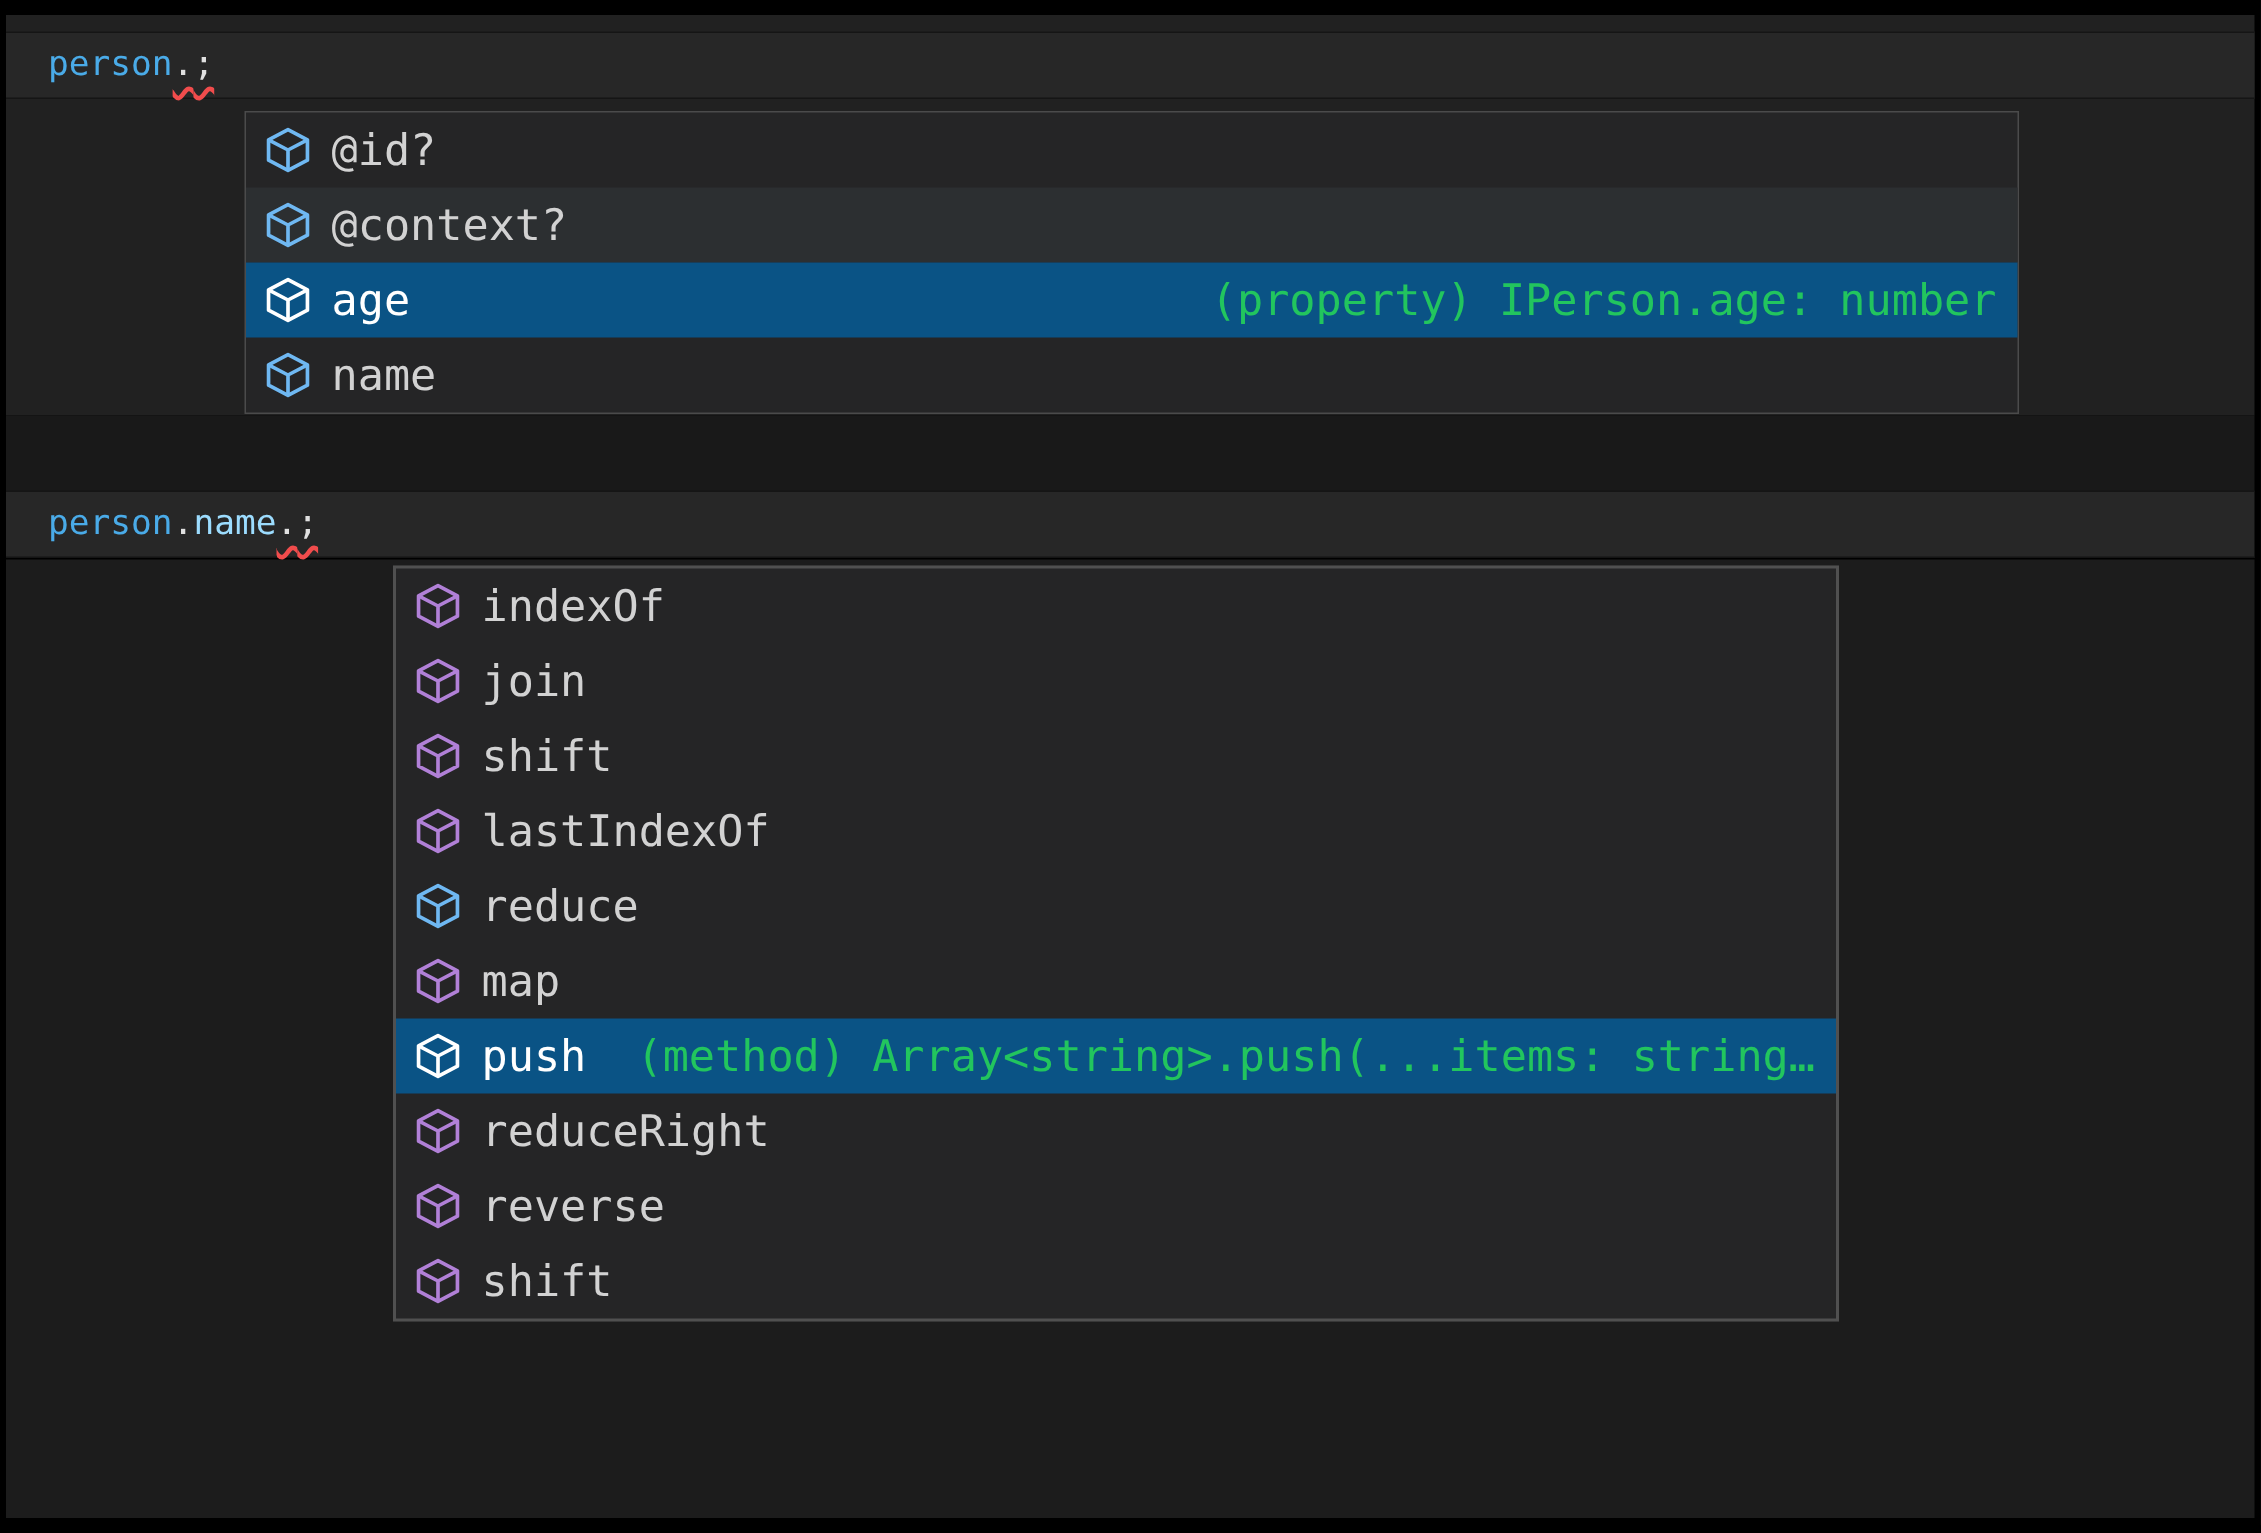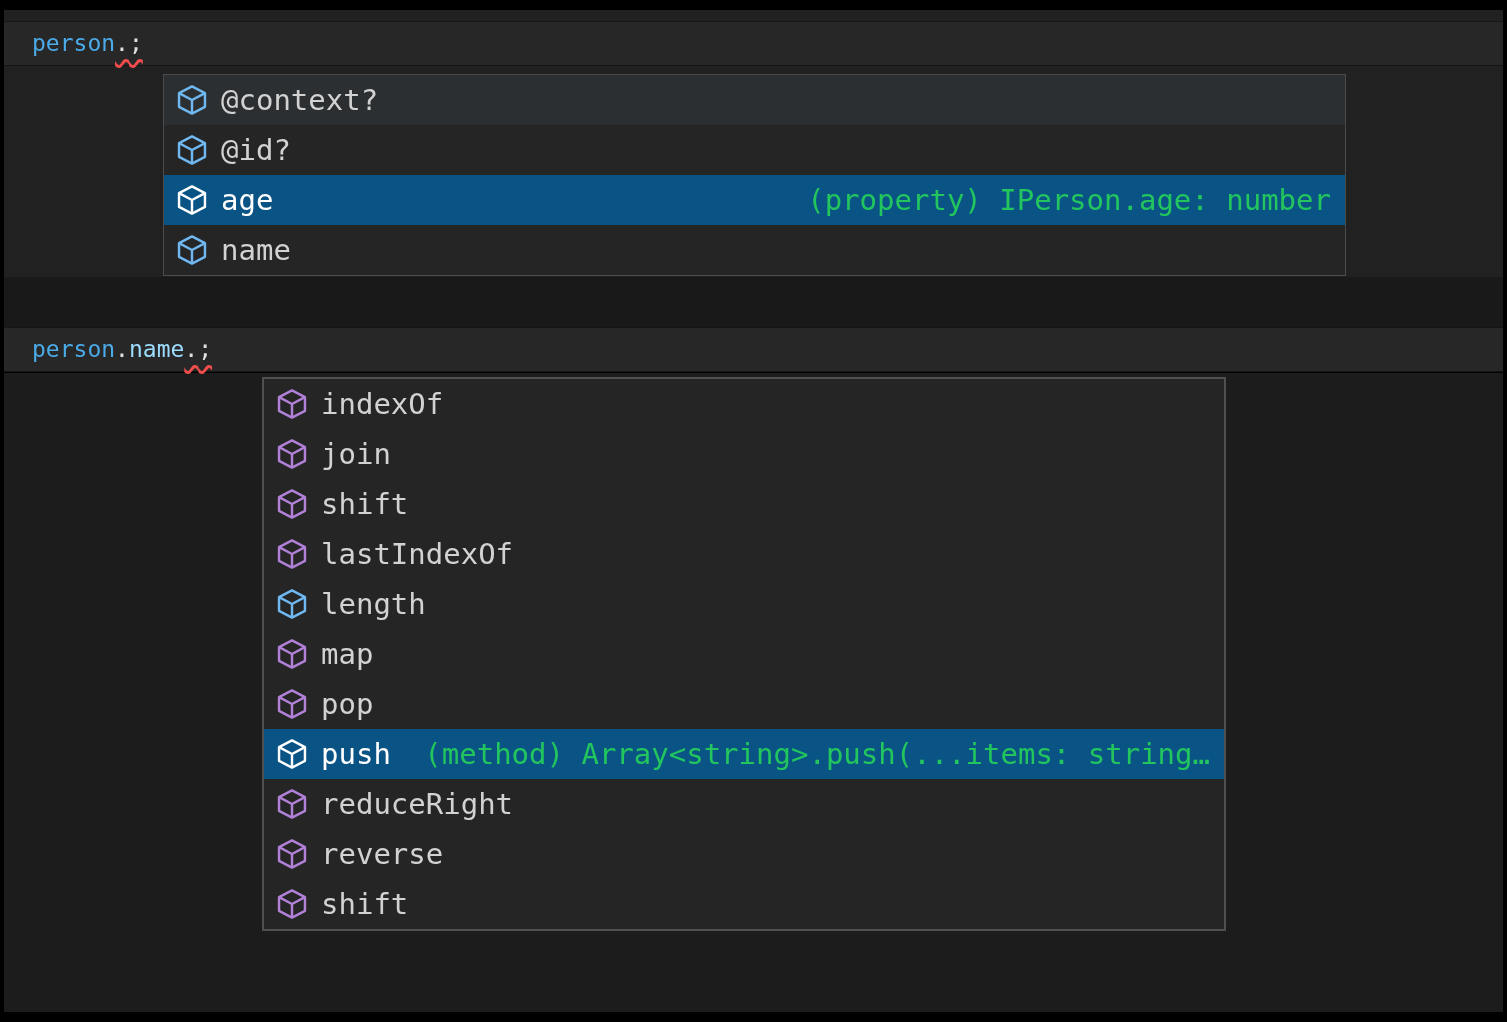--- a/index.html
+++ b/index.html
@@ -57,38 +57,38 @@
 
   <div class="codeband" id="codeband1">
     <div class="codeline"><span class="tok-var">person</span><span class="tok-punc sq">.</span><span class="tok-punc sq">;</span></div>
   </div>
 
   <div class="codeband" id="codeband2">
     <div class="codeline"><span class="tok-var">person</span><span class="tok-punc">.</span><span class="tok-prop">name</span><span class="tok-punc sq">.</span><span class="tok-punc sq">;</span></div>
   </div>
 
   <div class="suggest" id="suggest1">
+    <div class="row kind-field">
+      <span class="icon">
+          <svg viewBox="0 0 16 16" width="34" height="34" fill="none" stroke="currentColor" stroke-width="1.15" stroke-linejoin="round">
+            <path d="M8 1.6 14.1 4.8v6.4L8 14.4 1.9 11.2V4.8Z"></path>
+            <path d="M1.9 4.8 8 8l6.1-3.2M8 8v6.4"></path>
+          </svg>
+        </span>
+      <span class="label">@id?</span>
+      <span class="detail"></span>
+    </div>
     <div class="row kind-field hover">
       <span class="icon">
           <svg viewBox="0 0 16 16" width="34" height="34" fill="none" stroke="currentColor" stroke-width="1.15" stroke-linejoin="round">
             <path d="M8 1.6 14.1 4.8v6.4L8 14.4 1.9 11.2V4.8Z"></path>
             <path d="M1.9 4.8 8 8l6.1-3.2M8 8v6.4"></path>
           </svg>
         </span>
       <span class="label">@context?</span>
-      <span class="detail"></span>
-    </div>
-    <div class="row kind-field">
-      <span class="icon">
-          <svg viewBox="0 0 16 16" width="34" height="34" fill="none" stroke="currentColor" stroke-width="1.15" stroke-linejoin="round">
-            <path d="M8 1.6 14.1 4.8v6.4L8 14.4 1.9 11.2V4.8Z"></path>
-            <path d="M1.9 4.8 8 8l6.1-3.2M8 8v6.4"></path>
-          </svg>
-        </span>
-      <span class="label">@id?</span>
       <span class="detail"></span>
     </div>
     <div class="row kind-field selected">
       <span class="icon">
           <svg viewBox="0 0 16 16" width="34" height="34" fill="none" stroke="currentColor" stroke-width="1.15" stroke-linejoin="round">
             <path d="M8 1.6 14.1 4.8v6.4L8 14.4 1.9 11.2V4.8Z"></path>
             <path d="M1.9 4.8 8 8l6.1-3.2M8 8v6.4"></path>
           </svg>
         </span>
       <span class="label">age</span>
@@ -147,41 +147,31 @@
       <span class="label">lastIndexOf</span>
       <span class="detail"></span>
     </div>
     <div class="row kind-field">
       <span class="icon">
           <svg viewBox="0 0 16 16" width="34" height="34" fill="none" stroke="currentColor" stroke-width="1.15" stroke-linejoin="round">
             <path d="M8 1.6 14.1 4.8v6.4L8 14.4 1.9 11.2V4.8Z"></path>
             <path d="M1.9 4.8 8 8l6.1-3.2M8 8v6.4"></path>
           </svg>
         </span>
-      <span class="label">length</span>
+      <span class="label">reduce</span>
       <span class="detail"></span>
     </div>
     <div class="row kind-method">
       <span class="icon">
           <svg viewBox="0 0 16 16" width="34" height="34" fill="none" stroke="currentColor" stroke-width="1.15" stroke-linejoin="round">
             <path d="M8 1.6 14.1 4.8v6.4L8 14.4 1.9 11.2V4.8Z"></path>
             <path d="M1.9 4.8 8 8l6.1-3.2M8 8v6.4"></path>
           </svg>
         </span>
       <span class="label">map</span>
-      <span class="detail"></span>
-    </div>
-    <div class="row kind-method">
-      <span class="icon">
-          <svg viewBox="0 0 16 16" width="34" height="34" fill="none" stroke="currentColor" stroke-width="1.15" stroke-linejoin="round">
-            <path d="M8 1.6 14.1 4.8v6.4L8 14.4 1.9 11.2V4.8Z"></path>
-            <path d="M1.9 4.8 8 8l6.1-3.2M8 8v6.4"></path>
-          </svg>
-        </span>
-      <span class="label">pop</span>
       <span class="detail"></span>
     </div>
     <div class="row kind-method selected">
       <span class="icon">
           <svg viewBox="0 0 16 16" width="34" height="34" fill="none" stroke="currentColor" stroke-width="1.15" stroke-linejoin="round">
             <path d="M8 1.6 14.1 4.8v6.4L8 14.4 1.9 11.2V4.8Z"></path>
             <path d="M1.9 4.8 8 8l6.1-3.2M8 8v6.4"></path>
           </svg>
         </span>
       <span class="label">push</span>

